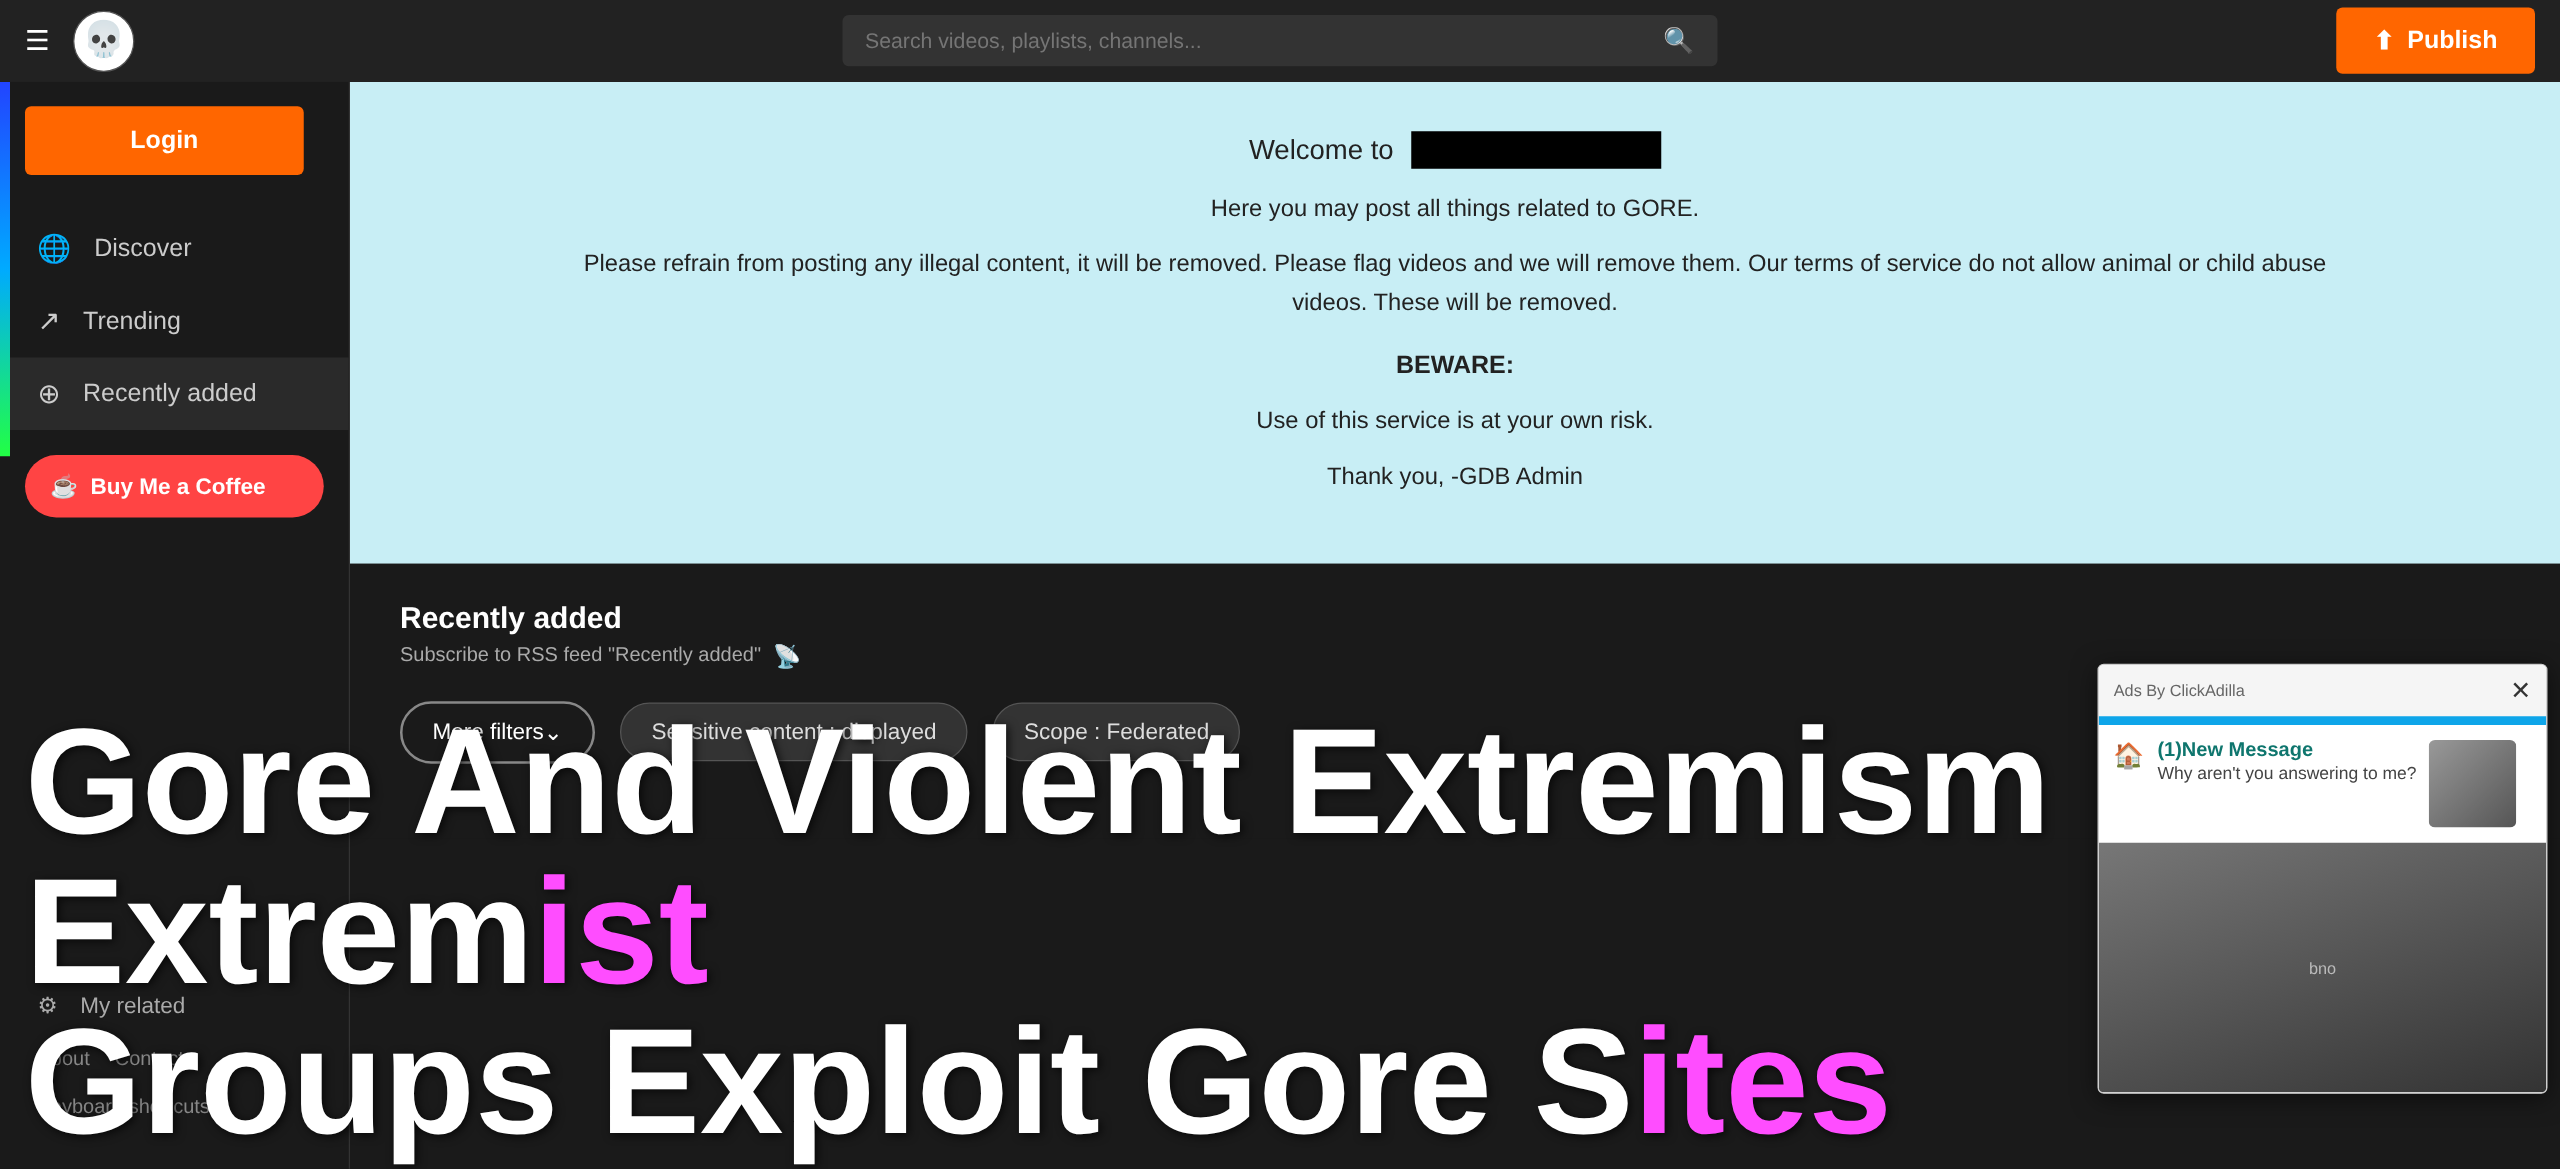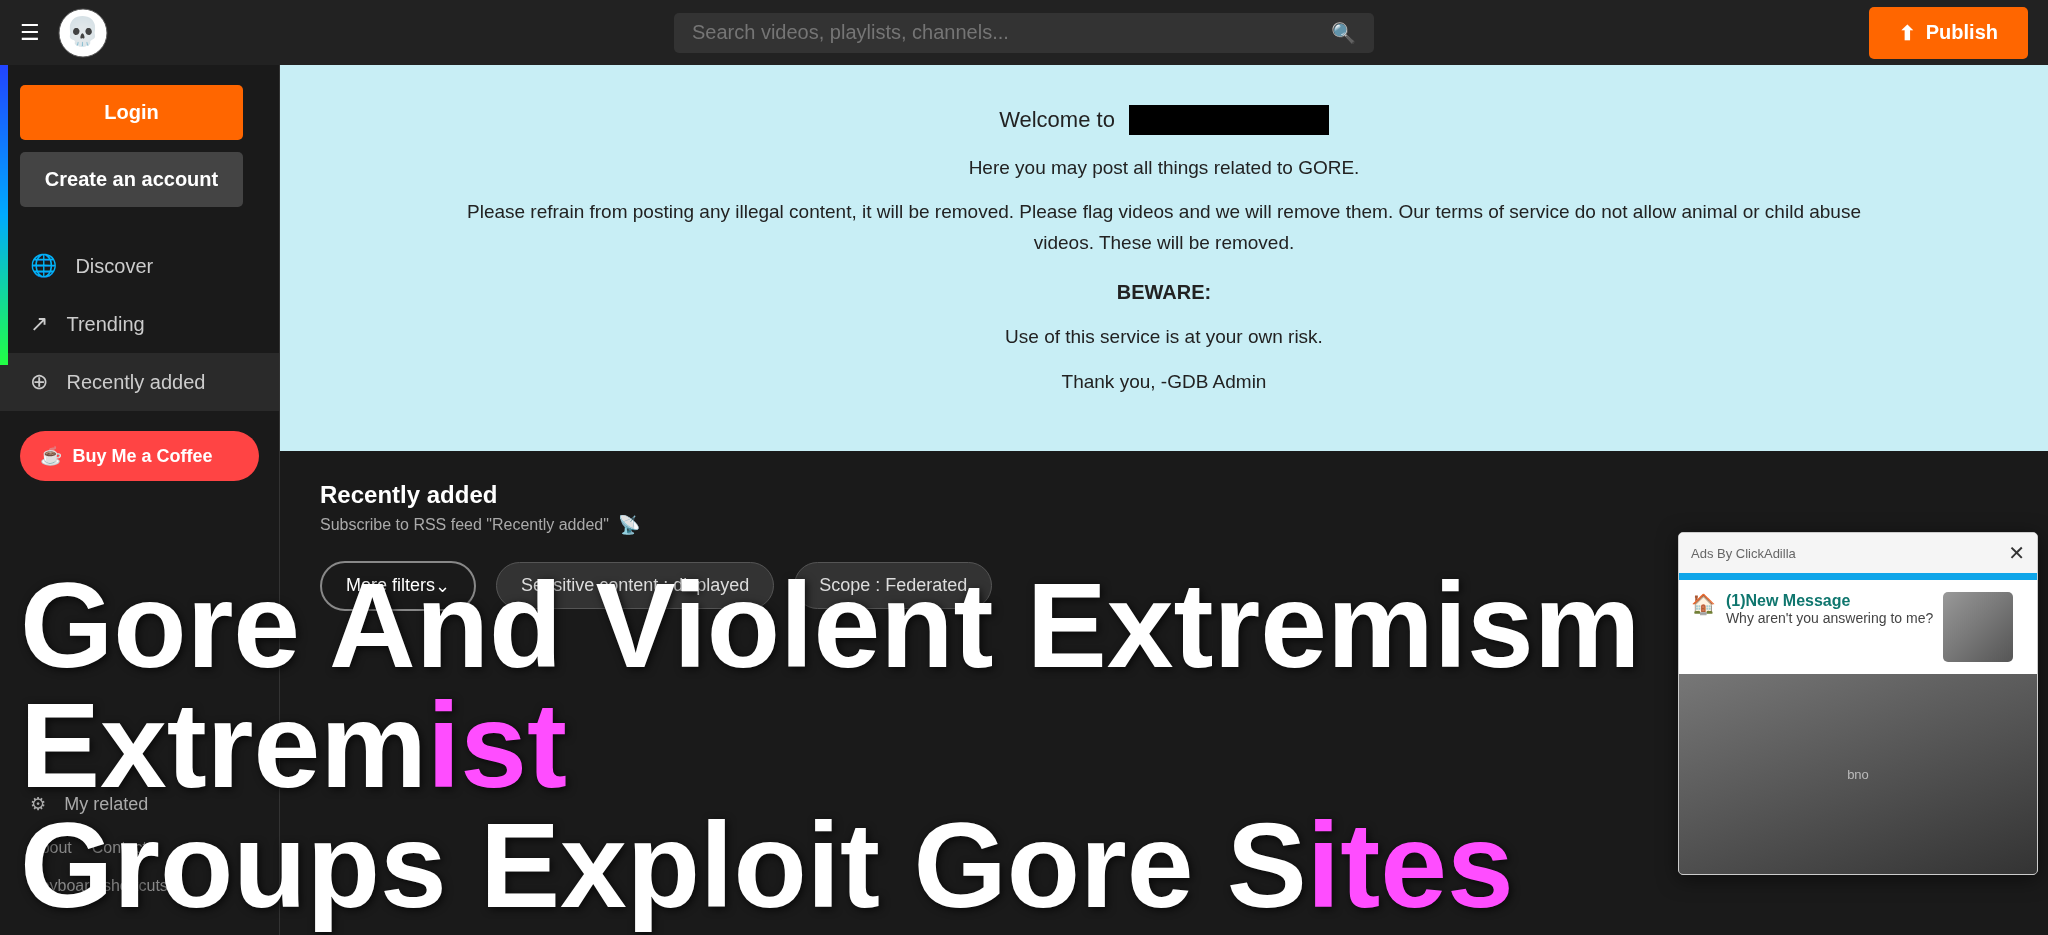--- a/index.html
+++ b/index.html
@@ -36,21 +36,21 @@
       width: 700px;
       position: absolute;
       left: 50%;
       transform: translateX(-50%);
     }
     .header-search input {
       background: transparent;
       border: none;
       outline: none;
       color: #fca5a5;
-      font-size: 20px;
+      font-size: 17px;
       width: 100%;
     }
     .header-search-icon {
       color: #aaa;
       font-size: 20px;
       margin-left: 10px;
     }
     .publish-btn {
       background: #f60;
       color: #fff;
@@ -377,21 +377,20 @@
 
   <button class="publish-btn">
     <span>⬆</span>
     <span>Publish</span>
   </button>
 </header>
 
 <aside class="sidebar">
   <div class="sidebar-auth">
     <button class="login-btn">Login</button>
-    <button class="create-account-btn">Create an account</button>
   </div>
 
   <nav class="sidebar-nav">
     <div class="sidebar-item">
       <span class="icon">🌐</span>
       <span>Discover</span>
     </div>
     <div class="sidebar-item">
       <span class="icon">↗</span>
       <span>Trending</span>

